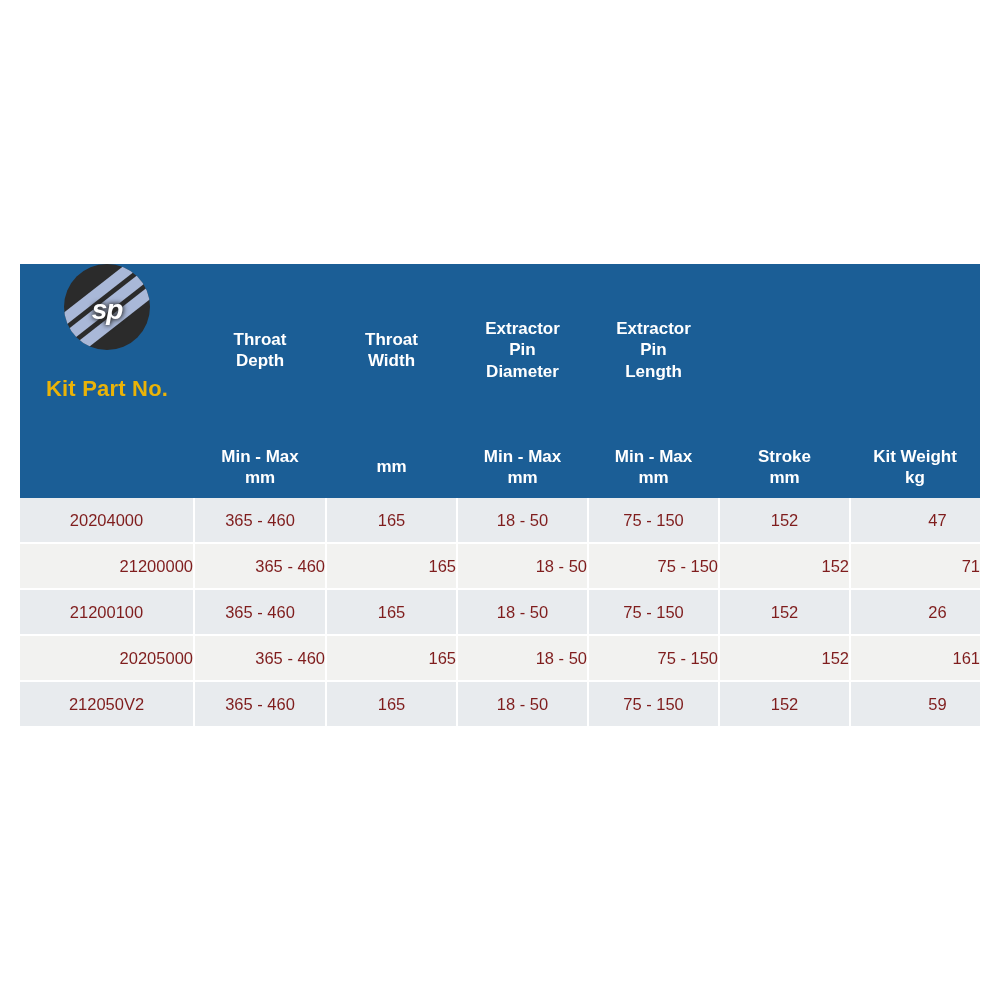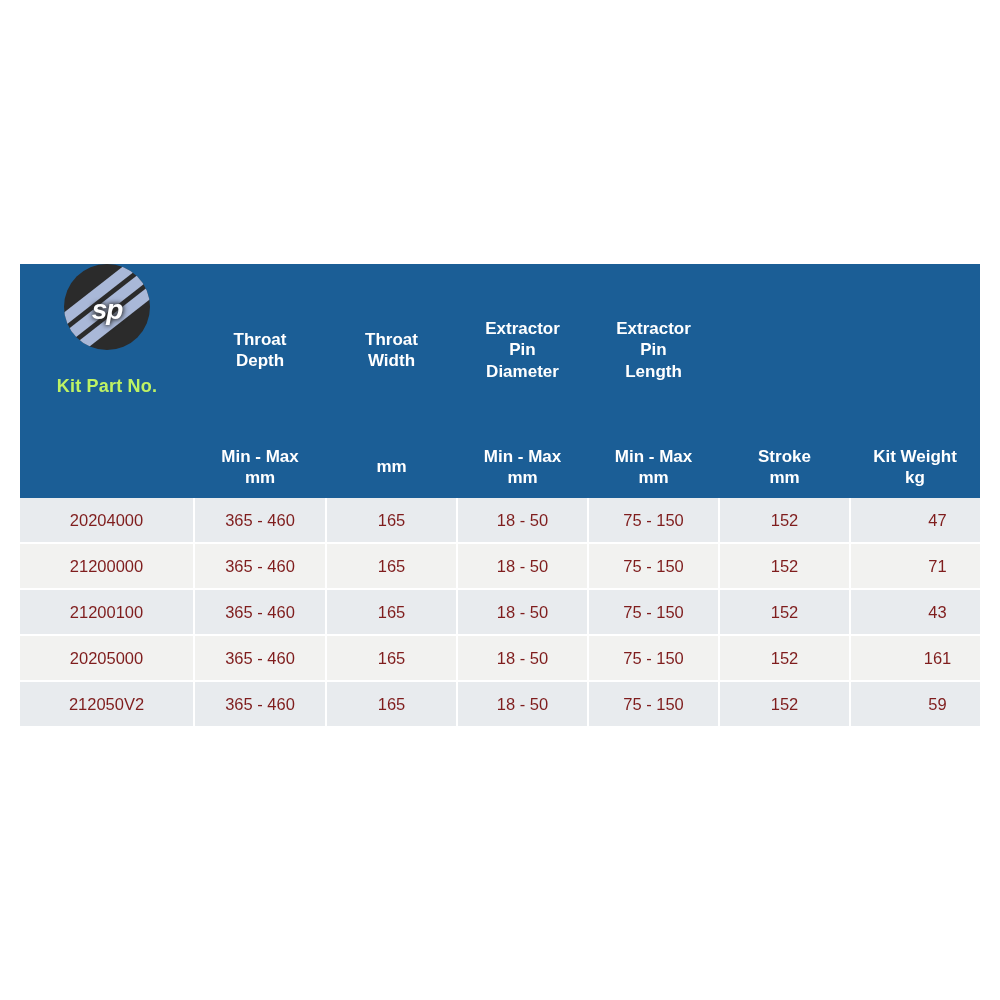--- a/index.html
+++ b/index.html
@@ -87,38 +87,38 @@
     text-align: center;
     color: #ffffff;
     font-size: 28px;
     font-weight: bold;
     font-style: italic;
     letter-spacing: -1px;
     z-index: 3;
     text-shadow: 0 0 4px #2b2b2b, 0 0 6px #2b2b2b;
   }
   .kit-part-label {
-    color: #bef264;
+    color: #eab308;
     font-weight: bold;
-    font-size: 18px;
+    font-size: 22px;
     letter-spacing: 0.2px;
   }
   
   .spec-table tbody td {
     text-align: center;
     vertical-align: middle;
     height: 44px;
     font-size: 16.5px;
     color: #7f1d1d;
     border-right: 2px solid #ffffff;
     border-bottom: 2px solid #ffffff;
   }
   .spec-table tbody td.last { border-right: 0; padding-left: 44px; }
   .spec-table tbody tr.alt-a td { background: #e8ebee; }
-  .spec-table tbody tr.alt-b td { background: #f2f2f0; }
+  .spec-table tbody tr.alt-b td { background: #f2f2f0; text-align: right; }
   .spec-table tbody tr:last-child td { border-bottom: 0; text-align: center; }
   .nowrap { white-space: nowrap; }
 </style>
 </head>
 <body>
 
 <div id="page">
 
   <table class="spec-table">
     <colgroup>
@@ -214,21 +214,21 @@
         <td>152</td>
         <td class="last">71</td>
       </tr>
       <tr class="alt-a">
         <td class="nowrap">21200100</td>
         <td class="nowrap">365 - 460</td>
         <td>165</td>
         <td class="nowrap">18 - 50</td>
         <td class="nowrap">75 - 150</td>
         <td>152</td>
-        <td class="last">43</td>
+        <td class="last">26</td>
       </tr>
       <tr class="alt-b">
         <td class="nowrap">20205000</td>
         <td class="nowrap">365 - 460</td>
         <td>165</td>
         <td class="nowrap">18 - 50</td>
         <td class="nowrap">75 - 150</td>
         <td>152</td>
         <td class="last">161</td>
       </tr>

